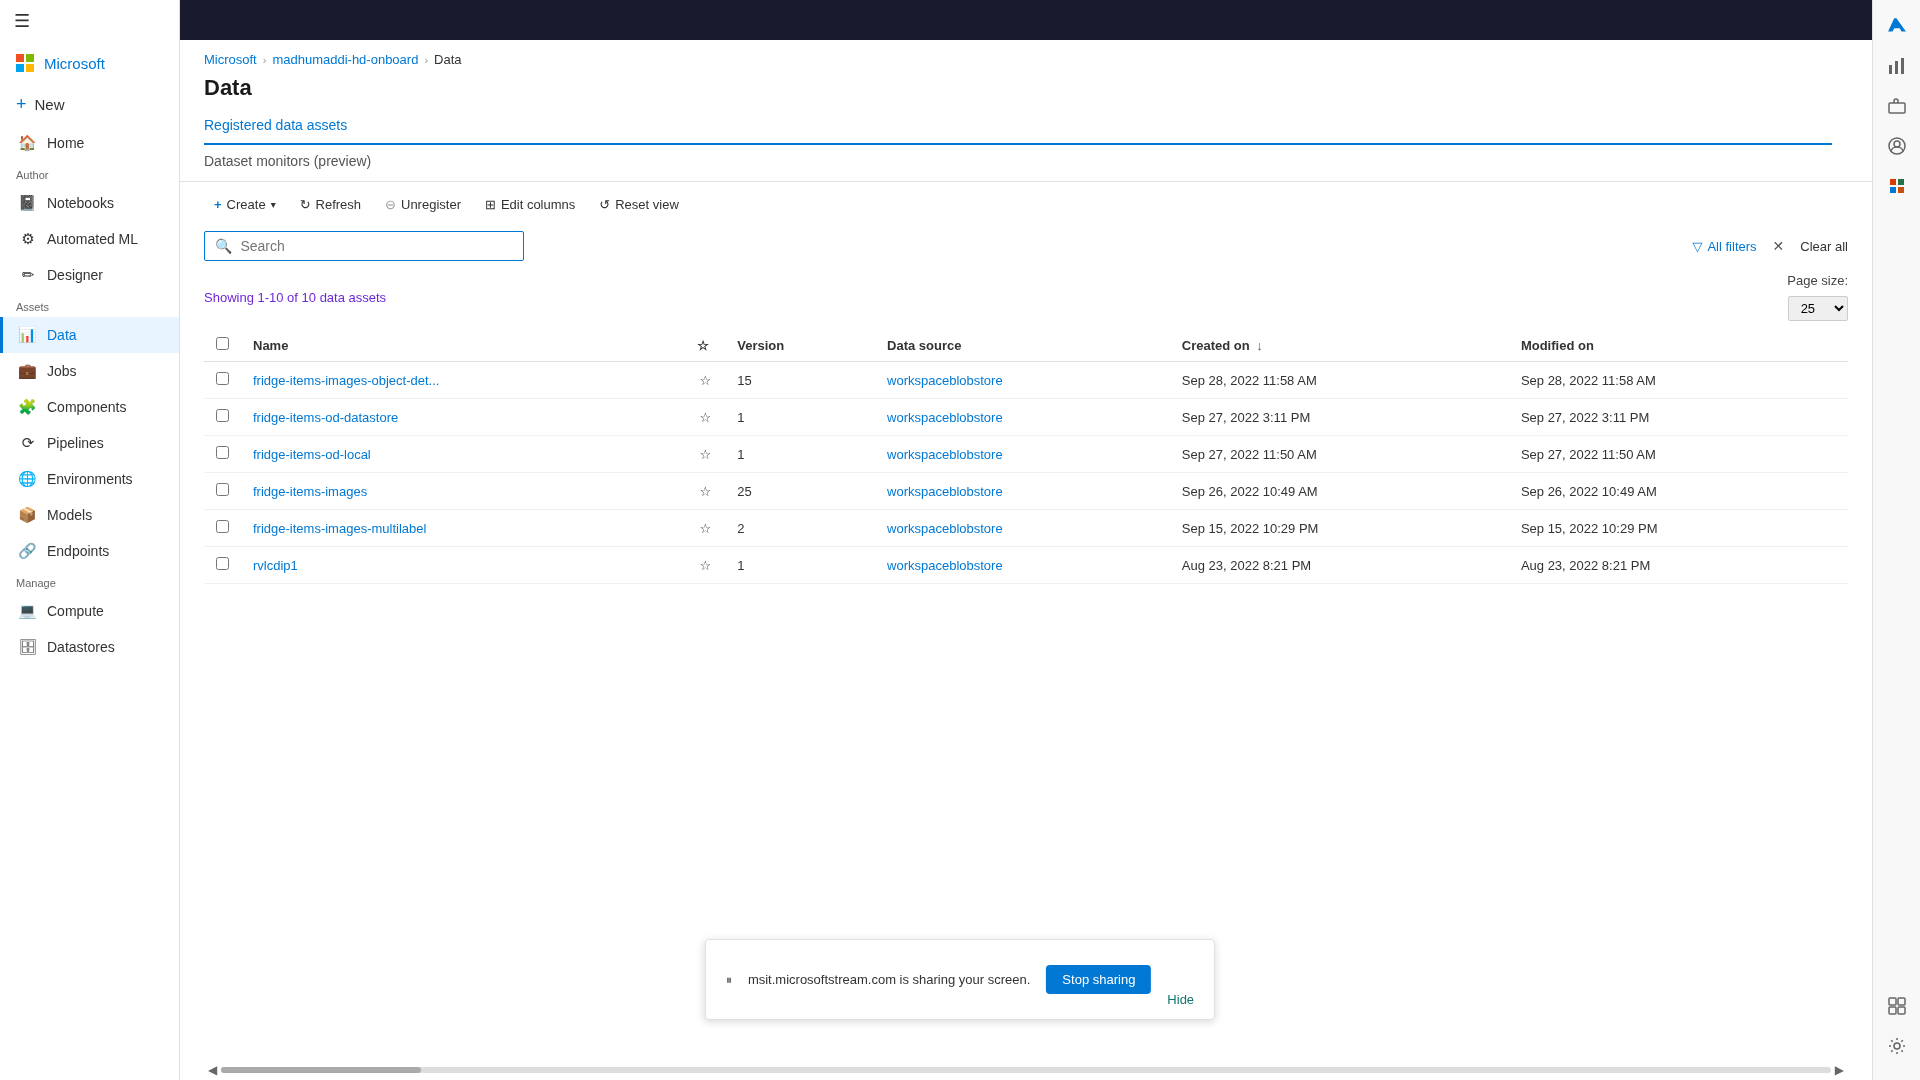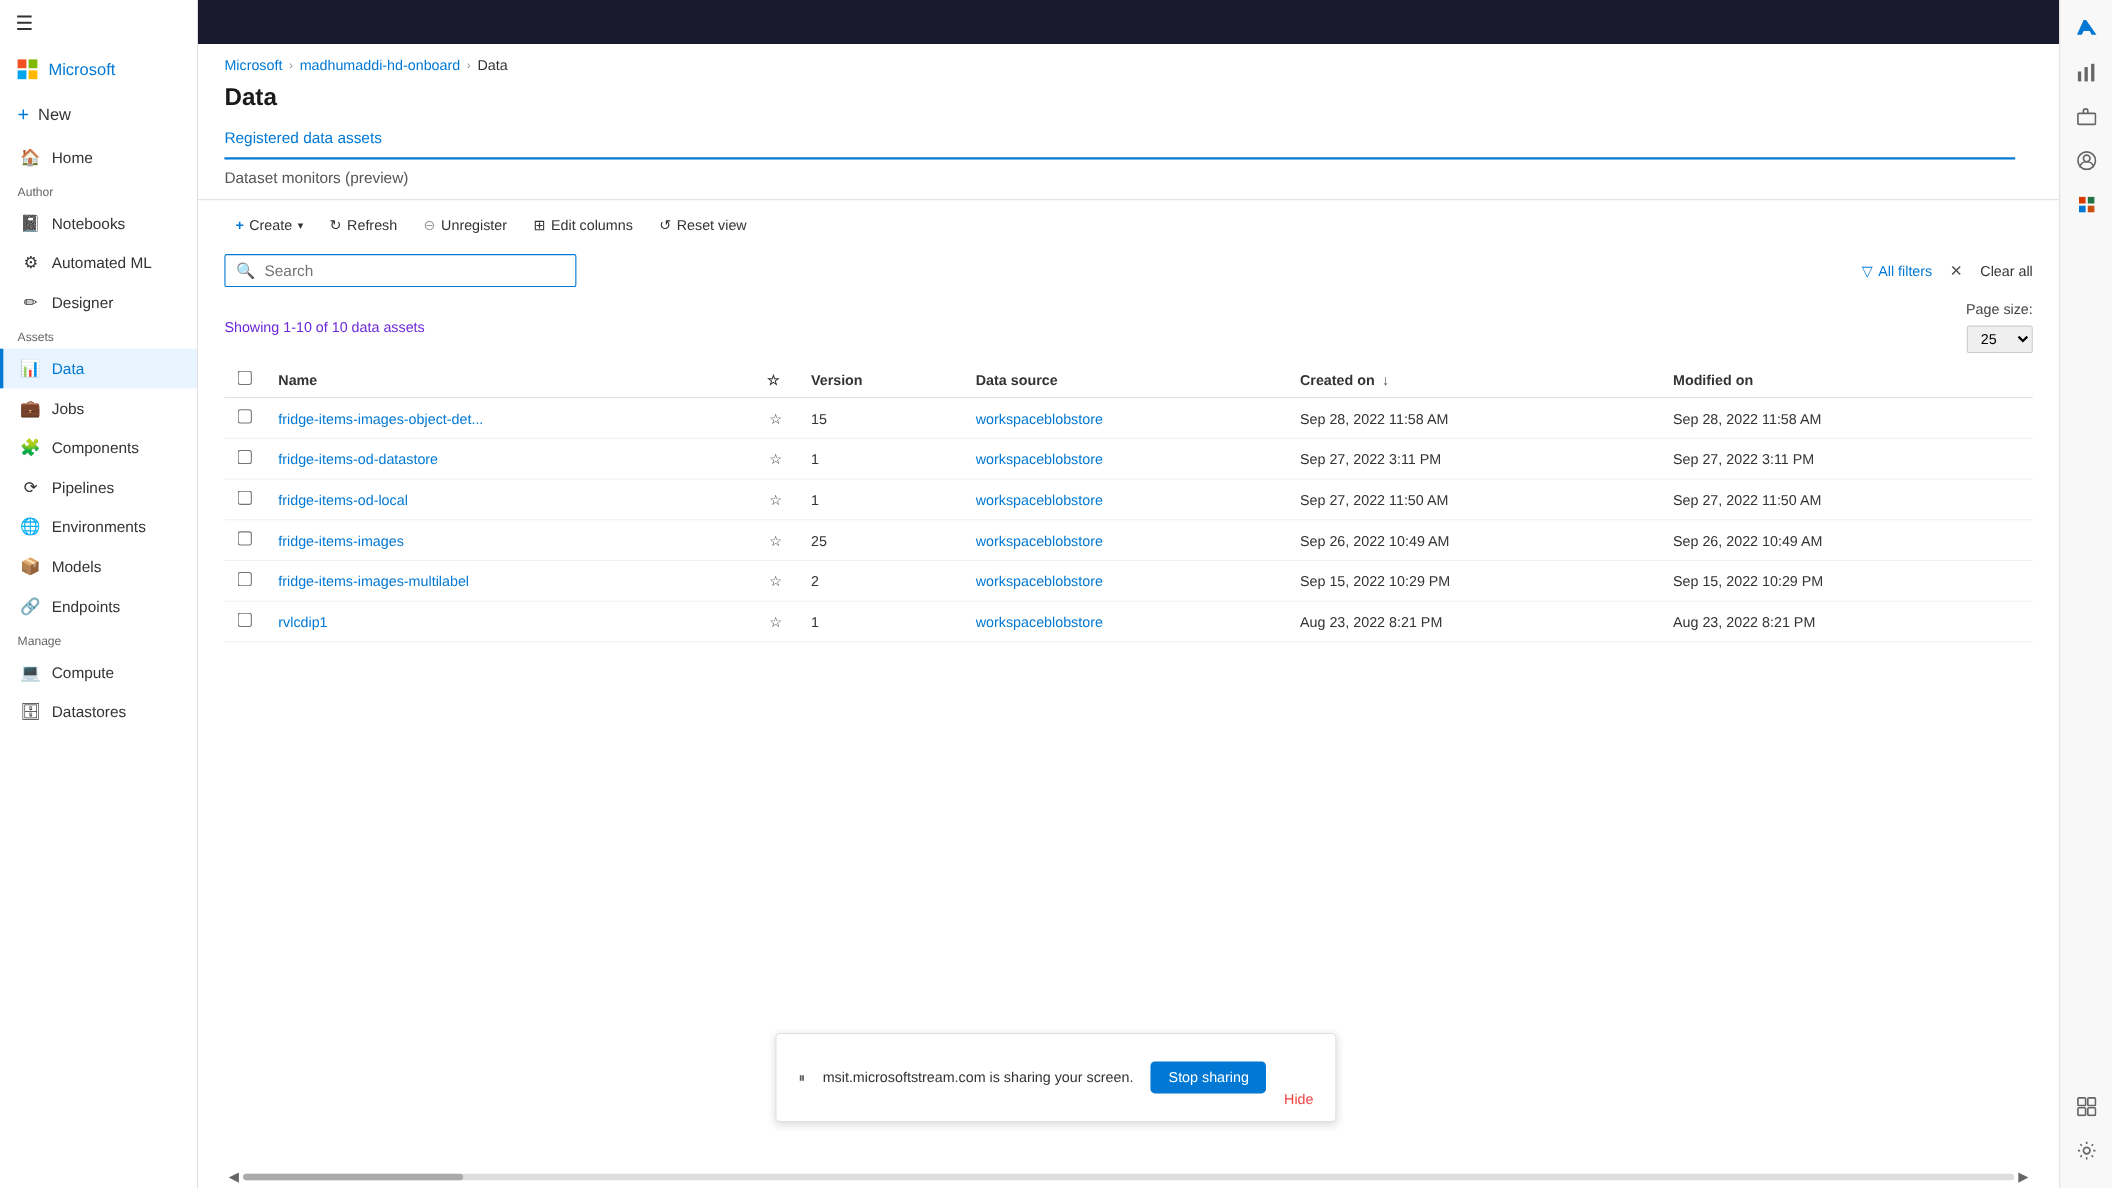--- a/index.html
+++ b/index.html
@@ -345,21 +345,21 @@
       border: none;
       border-radius: 4px;
       padding: 7px 16px;
       font-size: 13px;
       cursor: pointer;
       font-weight: 500;
     }
     .notif-hide-btn {
       background: none;
       border: none;
-      color: #ef4444;
+      color: #0f766e;
       font-size: 13px;
       cursor: pointer;
       margin-top: 40px;
     }
   </style>
 </head>
 <body>
 
 <div class="sidebar">
   <div style="padding: 10px 14px; display:flex; align-items:center;">

